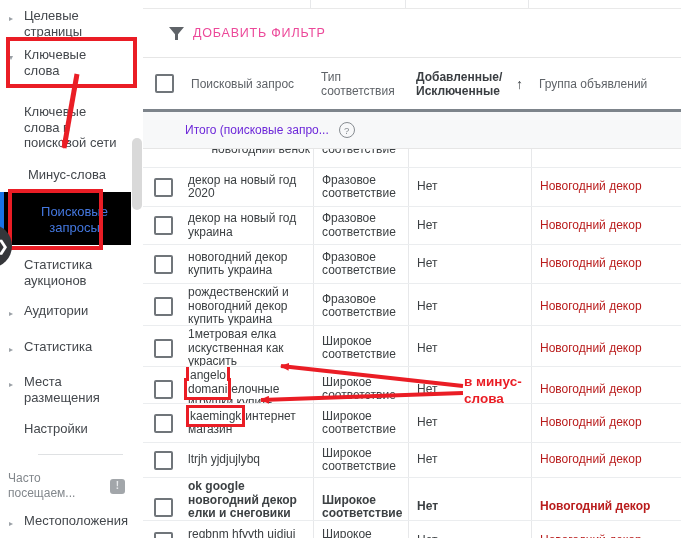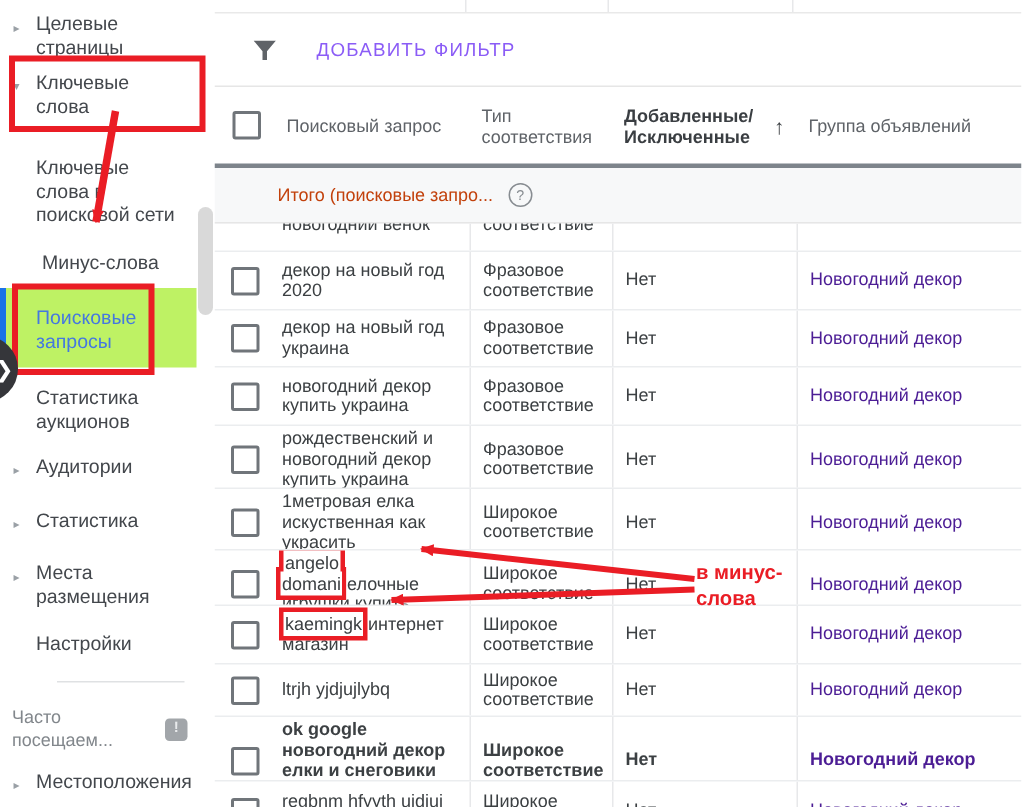--- a/index.html
+++ b/index.html
@@ -4,21 +4,21 @@
 <style>
   html,body{margin:0;padding:0;}
   body{
     width:681px;height:538px;position:relative;overflow:hidden;
     background:#fff;font-family:"Liberation Sans","DejaVu Sans",sans-serif;
     color:#3c4043;-webkit-font-smoothing:antialiased;
   }
   
   .sidebar{position:absolute;left:0;top:0;width:131px;height:538px;background:#fff;z-index:5;}
   .sb-item{position:relative;padding:0 6px 0 24px;font-size:13px;line-height:15.5px;color:#43474c;cursor:pointer;}
-  .sb-item.sel{background:#bef264;color:#4478e0;}
+  .sb-item.sel{background:#000000;color:#4478e0;text-align:center;}
   .sb-item.sel::after{content:'';position:absolute;left:0;top:0;bottom:0;width:4px;background:#1a73e8;}
   .sb-arrow{position:absolute;left:9px;margin-top:3px;font-size:8px;color:#9aa0a6;}
   .sb-item.section{padding-left:8px;font-size:12px;color:#82878c;display:flex;align-items:center;gap:6px;}
   .sb-badge{display:inline-flex;align-items:center;justify-content:center;width:15px;height:15px;
     background:#a2a6aa;color:#e8eaec;border-radius:3px;font-size:10px;font-weight:bold;flex:0 0 auto;}
   .sb-divider{border-top:1px solid #dfe1e3;margin-left:38px;margin-right:8px;height:0;}
   #sidebar-items > :nth-child(1){padding-top:8px;}
   #sidebar-items > :nth-child(2){padding-top:8px;}
   #sidebar-items > :nth-child(3){padding-top:26px;}
   #sidebar-items > :nth-child(4){padding-top:16px;padding-left:28px;}
@@ -42,53 +42,53 @@
   
   .edge-circle{position:absolute;left:-32px;top:224px;width:44px;height:44px;border-radius:50%;
     background:#35363a;z-index:60;display:flex;align-items:center;justify-content:flex-end;
     padding-right:3px;box-sizing:border-box;color:#fff;font-size:15px;font-weight:bold;}
   
   .main{position:absolute;left:143px;top:0;width:538px;height:538px;font-size:12px;}
   .top-strip{position:relative;height:8px;border-bottom:1px solid #e9e9e9;}
   .top-strip .vsep{position:absolute;top:0;bottom:0;width:1px;background:#e7e8ea;}
   .filter-bar{height:48px;border-bottom:1px solid #e6e6e6;display:flex;align-items:center;cursor:pointer;}
   .funnel{margin-left:26px;flex:0 0 auto;}
-  .filter-label{margin-left:27px;font-size:12.5px;letter-spacing:.8px;color:#8b5cf6;font-weight:500;}
+  .filter-label{margin-left:9px;font-size:12.5px;letter-spacing:.8px;color:#ec4899;font-weight:500;}
   .grid{display:grid;grid-template-columns:40px 130px 95px 123px 1fr;}
   .hrow{height:51px;border-bottom:3px solid #7d848b;align-items:center;color:#5f6368;}
   .hcell{padding:0 8px;line-height:14px;}
   .hcell.first{padding-left:5px;padding-right:3px;}
   .hcell.added{font-weight:bold;color:#3a3e42;display:flex;justify-content:space-between;align-items:center;}
   .sort-arrow{font-size:14px;color:#3a3e42;font-weight:normal;margin-left:4px;}
   .ckwrap{display:flex;justify-content:center;}
   .checkbox{width:15px;height:15px;border:2px solid #70757a;border-radius:2px;background:#fff;cursor:pointer;}
   .summary-row{height:36px;background:#f7f8f9;border-bottom:1px solid #e6e6e6;display:flex;align-items:center;}
-  .summary-label{margin-left:42px;color:#c2410c;}
+  .summary-label{margin-left:42px;color:#6d28d9;}
   .help-icon{display:inline-flex;align-items:center;justify-content:center;width:14px;height:14px;
     border:1px solid #878c91;border-radius:50%;color:#878c91;font-size:9.5px;margin-left:10px;}
   .row{border-bottom:1px solid #ebedef;overflow:hidden;}
   .c{padding:2px 8px;display:flex;align-items:center;line-height:13.5px;}
   .c.q{padding:2px 3px 2px 5px;display:block;align-content:center;}
   .c.bl{border-left:1px solid #e7e8ea;}
   .c.ck{justify-content:center;padding:2px 0;}
-  .adgroup{color:#4c1d95;cursor:pointer;}
+  .adgroup{color:#b91c1c;cursor:pointer;}
   .qbox{outline:3px solid #ea1d25;outline-offset:1px;margin:0 4px 0 2px;}
   #rows > :nth-child(2){height:38px;}
   #rows > :nth-child(3){height:37px;}
   #rows > :nth-child(4){height:38px;}
   #rows > :nth-child(5){height:41px;}
   #rows > :nth-child(6){height:40px;}
   #rows > :nth-child(7){height:36px;}
   #rows > :nth-child(8){height:38px;}
   #rows > :nth-child(9){height:34px;}
   #rows > :nth-child(10){height:42px;font-weight:bold;}
   #rows > :nth-child(11){height:40px;}
   .row.partial{height:18px;}
   .row.partial .c{align-items:flex-start;padding-top:0;}
-  .row.partial .c.q{padding-top:0;align-content:start;}
+  .row.partial .c.q{padding-top:0;align-content:start;text-align:right;}
   .row.partial .clip{display:block;margin-top:-6px;}
   
   .overlay{position:absolute;left:0;top:0;width:681px;height:538px;z-index:100;pointer-events:none;}
   .note{position:absolute;left:464px;top:373px;width:72px;color:#ea1d25;font-weight:bold;
     font-size:13.5px;line-height:17px;z-index:101;pointer-events:none;}
 </style>
 </head>
 <body>
 
 <div class="sidebar">

